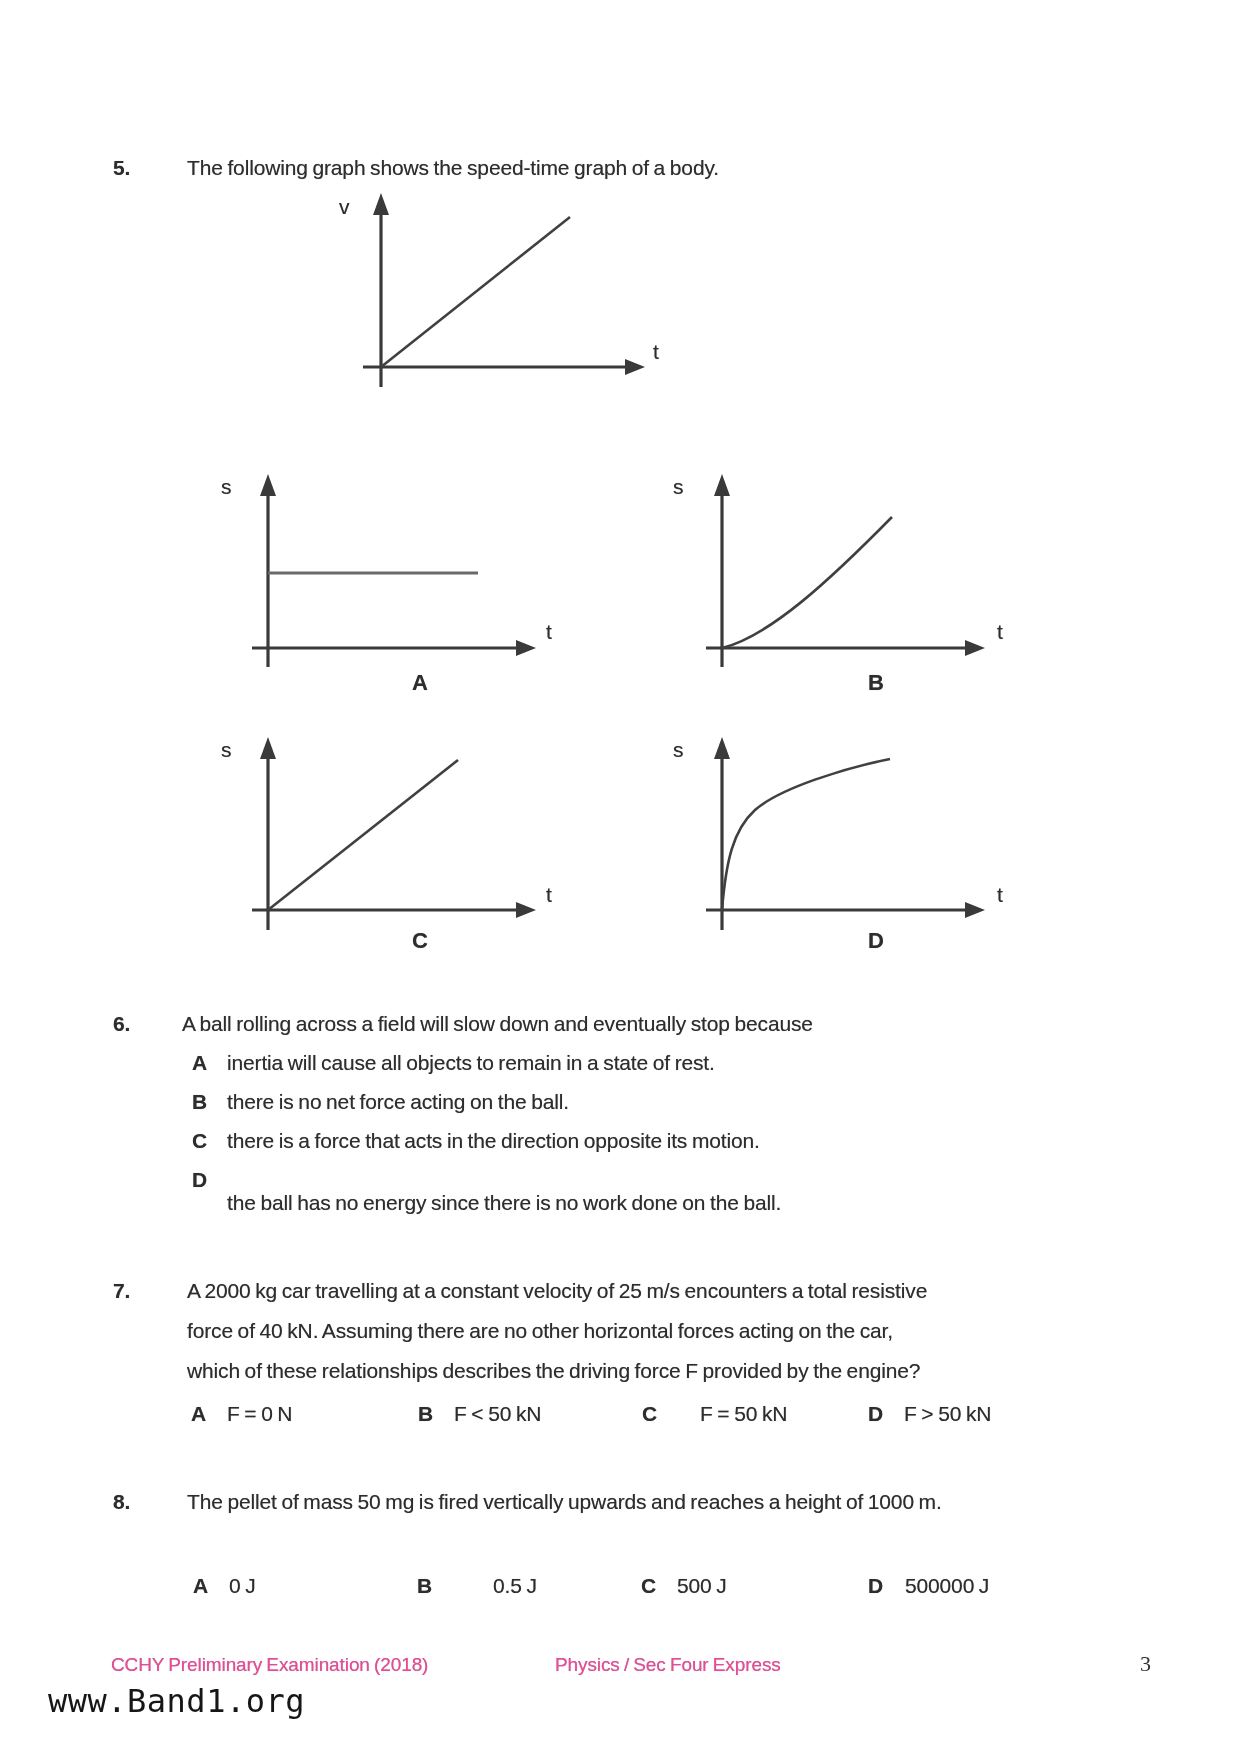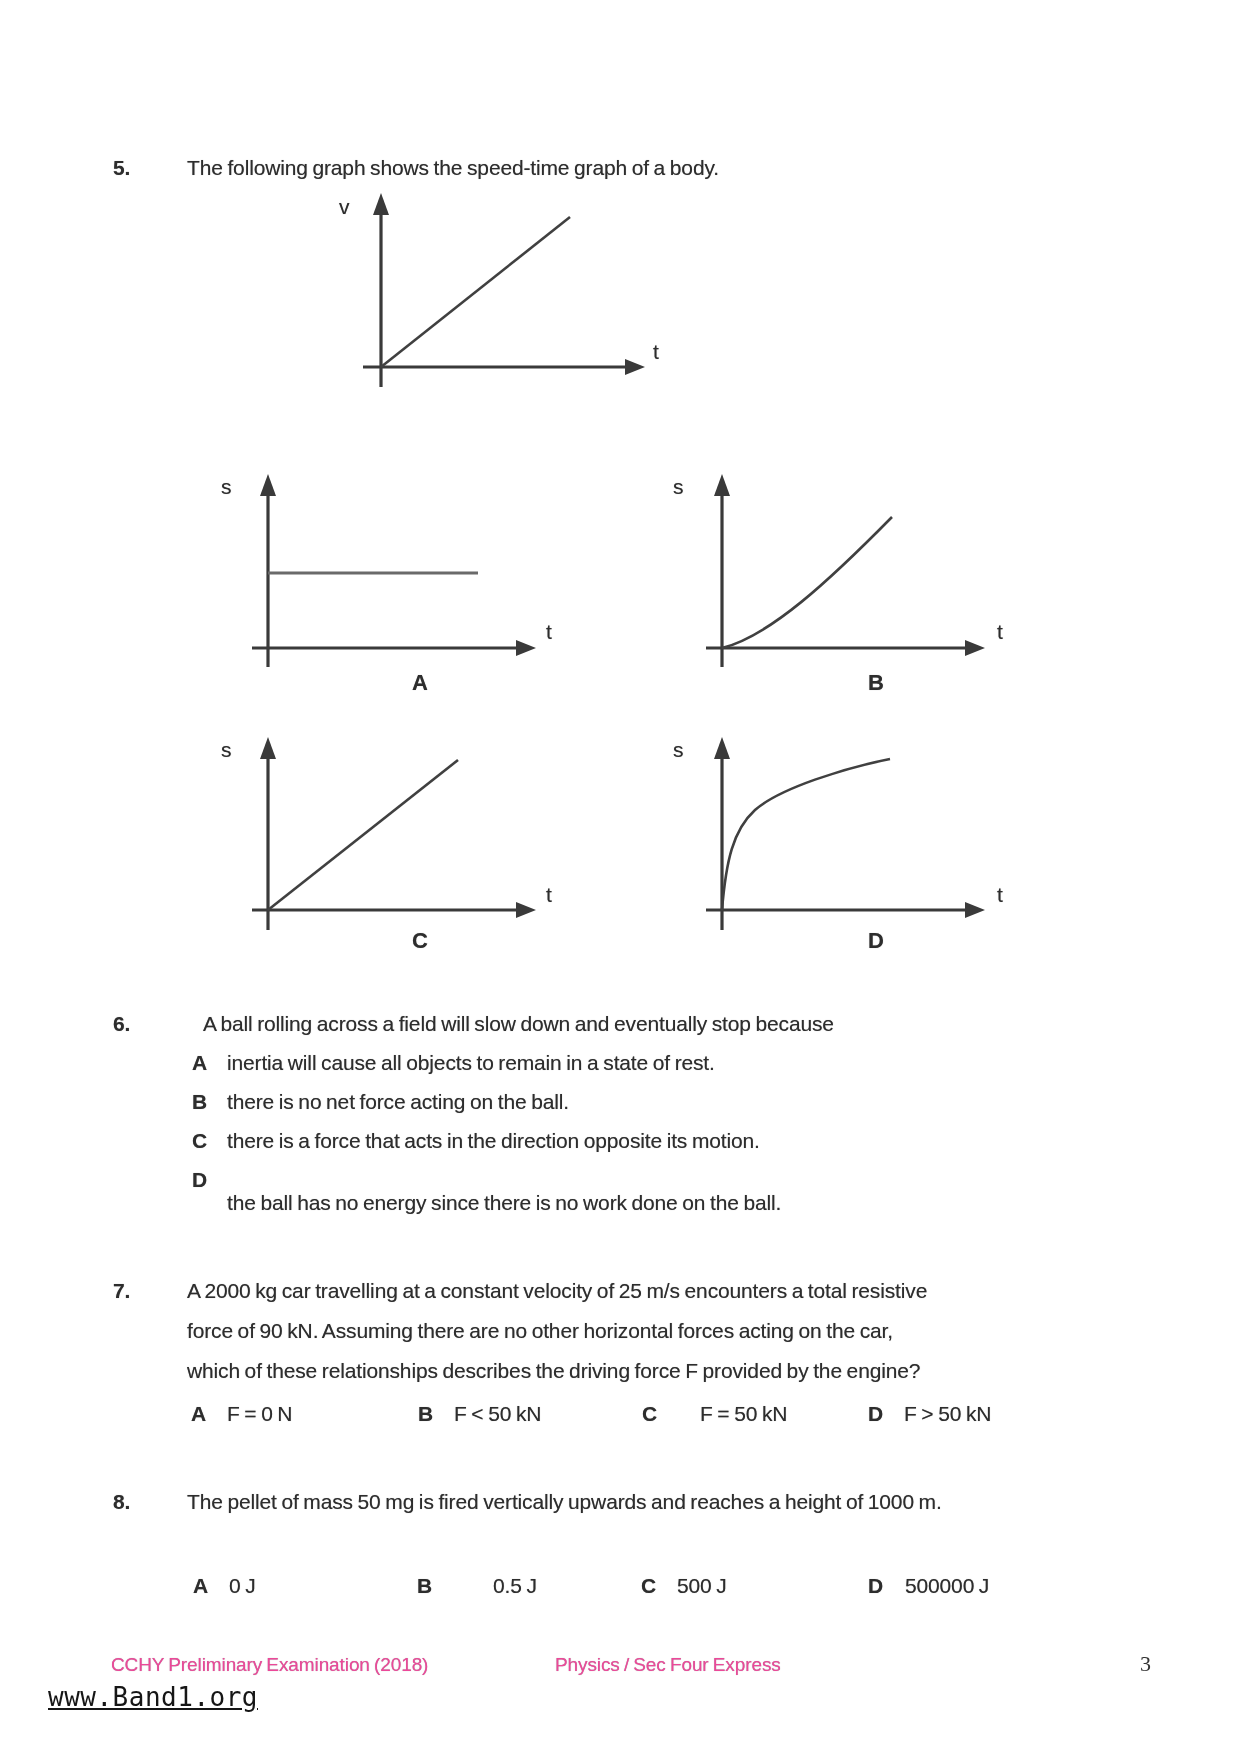--- a/index.html
+++ b/index.html
@@ -40,21 +40,21 @@
     position:absolute;font-size:19px;line-height:24px;white-space:nowrap;
     color:#ec4899;letter-spacing:-0.1px;word-spacing:-1px;
     text-shadow:0 0 0.7px rgba(50,50,50,0.5);
   }
   .pagenum{
     position:absolute;font-family:"Liberation Serif", serif;
     font-size:22px;color:#333333;
   }
   .watermark{
     position:absolute;font-family:"DejaVu Sans Mono", monospace;
-    font-size:26px;color:#161616;letter-spacing:0.5px;text-decoration:underline;
+    font-size:32px;color:#161616;letter-spacing:0.5px;
   }
 </style>
 </head>
 <body>
 
 <div id="page">
 
   <div class="txt bold" style="left:113px;top:155px;">5.</div>
   <div class="txt" style="left:187px;top:155px;">The following graph shows the speed-time graph of a body.</div>
 
@@ -117,37 +117,37 @@
       <line class="axis" x1="61" y1="179" x2="325" y2="179"></line>
       <polygon class="ah" points="340,179 320,171 320,187"></polygon>
       <path class="curve" d="M 77 179 C 81 130, 88 99, 110 79 C 135 57, 200 37, 245 28"></path>
     </svg>
     <span class="glabel" style="left:28px;top:7px;">s</span>
     <span class="glabel" style="left:352px;top:152px;">t</span>
     <span class="gletter" style="left:223px;top:197px;">D</span>
   </div>
 
   <div class="txt bold" style="left:113px;top:1011px;">6.</div>
-  <div class="txt" style="left:203px;top:1011px;text-align:center;">A ball rolling across a field will slow down and eventually stop because</div>
+  <div class="txt" style="left:182px;top:1011px;text-align:center;">A ball rolling across a field will slow down and eventually stop because</div>
 
   <div class="txt bold" style="left:192px;top:1050px;">A</div>
   <div class="txt" style="left:227px;top:1050px;">inertia will cause all objects to remain in a state of rest.</div>
 
   <div class="txt bold" style="left:192px;top:1089px;">B</div>
   <div class="txt" style="left:227px;top:1089px;">there is no net force acting on the ball.</div>
 
   <div class="txt bold" style="left:192px;top:1128px;">C</div>
   <div class="txt" style="left:227px;top:1128px;">there is a force that acts in the direction opposite its motion.</div>
 
   <div class="txt bold" style="left:192px;top:1167px;">D</div>
   <div class="txt" style="left:227px;top:1167px;margin-top:23px;">the ball has no energy since there is no work done on the ball.</div>
 
   <div class="txt bold" style="left:113px;top:1278px;">7.</div>
   <div class="txt" style="left:187px;top:1278px;">A 2000 kg car travelling at a constant velocity of 25 m/s encounters a total resistive</div>
-  <div class="txt" style="left:187px;top:1318px;">force of 90 kN. Assuming there are no other horizontal forces acting on the car,</div>
+  <div class="txt" style="left:187px;top:1318px;">force of 40 kN. Assuming there are no other horizontal forces acting on the car,</div>
   <div class="txt" style="left:187px;top:1358px;">which of these relationships describes the driving force F provided by the engine?</div>
 
   <div class="txt bold" style="left:191px;top:1401px;">A</div>
   <div class="txt" style="left:227px;top:1401px;">F = 0 N</div>
   <div class="txt bold" style="left:418px;top:1401px;">B</div>
   <div class="txt" style="left:454px;top:1401px;">F &lt; 50 kN</div>
   <div class="txt bold" style="left:642px;top:1401px;">C</div>
   <div class="txt" style="left:700px;top:1401px;">F = 50 kN</div>
   <div class="txt bold" style="left:868px;top:1401px;">D</div>
   <div class="txt" style="left:904px;top:1401px;">F &gt; 50 kN</div>

